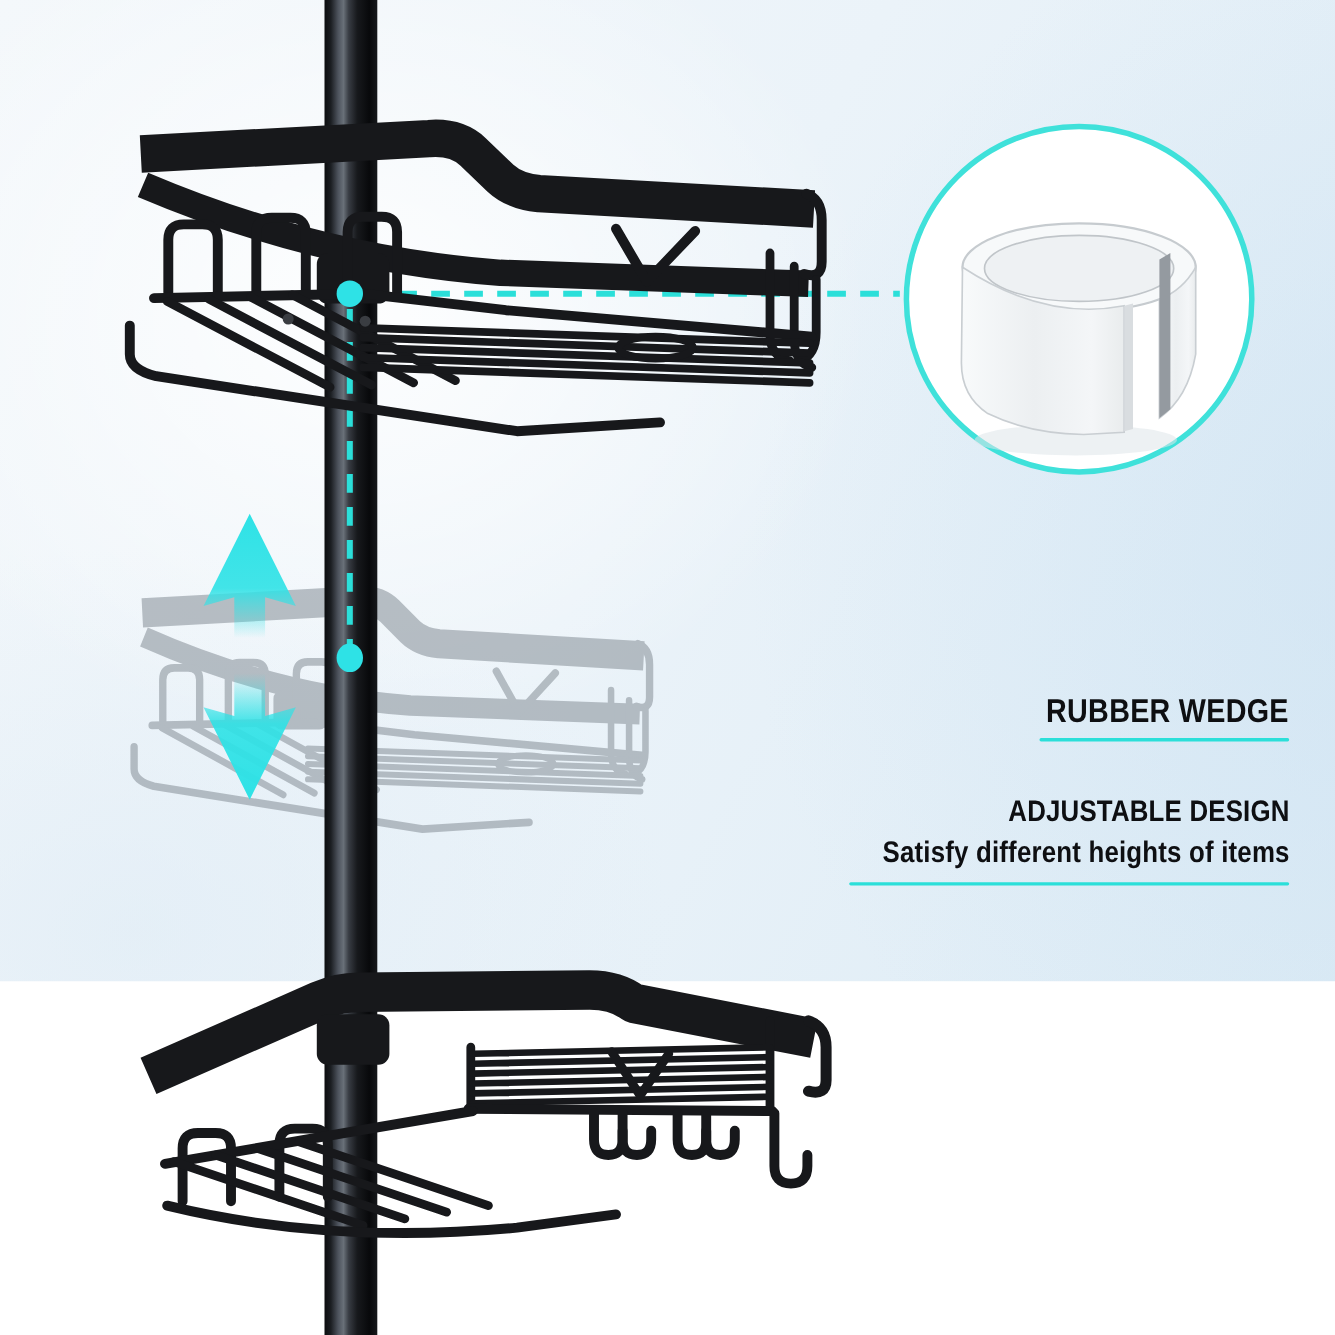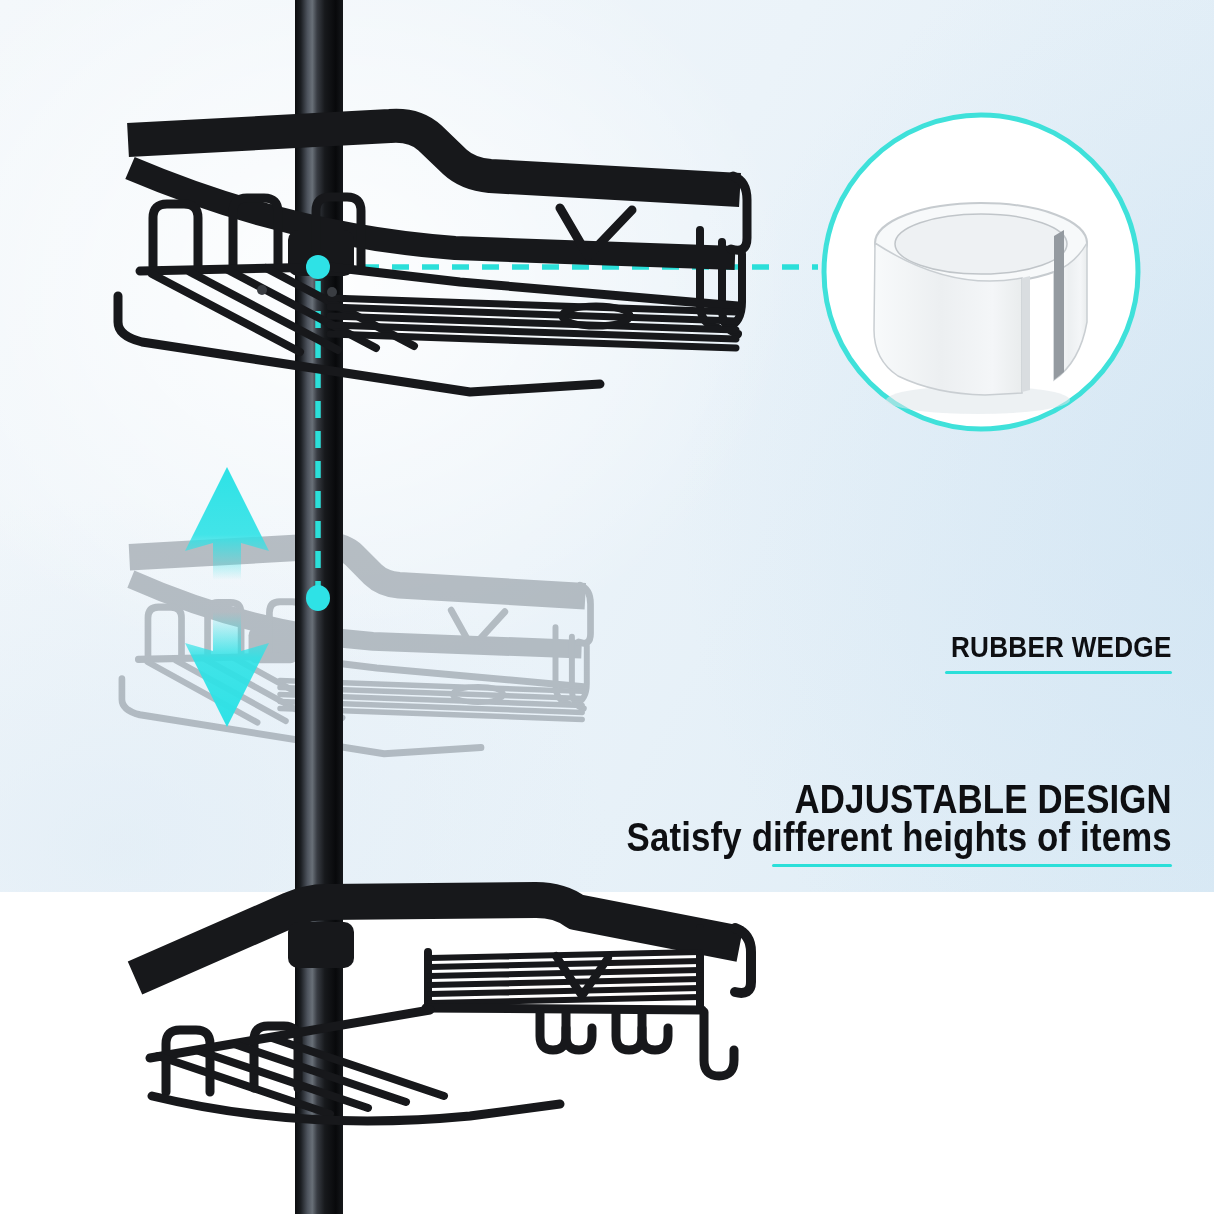--- a/index.html
+++ b/index.html
@@ -15,21 +15,21 @@
     background:
       radial-gradient(620px 520px at 27% 32%, rgba(255,255,255,.9), rgba(255,255,255,0) 75%),
       radial-gradient(900px 900px at 108% 58%, rgba(201,224,242,.55), rgba(201,224,242,0) 70%),
       radial-gradient(700px 500px at 10% 95%, rgba(222,235,245,.6), rgba(222,235,245,0) 70%),
       linear-gradient(118deg, var(--background-light) 0%, #ebf3f9 48%, var(--background-blue) 100%);
   }
   svg.art{position:absolute;left:0;top:0}
   .callout{position:absolute;text-align:right;color:var(--text-black);font-weight:bold}
   .squish{display:block;transform:scaleX(.87);transform-origin:100% 50%;white-space:nowrap}
   #wedge-callout{top:630px;right:42px;font-size:30px;letter-spacing:.3px;line-height:34px}
-  #adjustable-callout{top:780px;right:42px;font-size:40px;letter-spacing:.2px;line-height:38px}
+  #adjustable-callout{top:718px;right:42px;font-size:27px;letter-spacing:.2px;line-height:38px}
   .underline{height:3px;background:var(--accent-cyan);margin-left:auto;border-radius:2px}
   #wedge-underline{width:227px;margin-top:7px}
   #adjustable-underline{width:400px;margin-top:8px}
 
   
   .pole{fill:url(#poleGrad)}
   .dash{stroke:var(--accent-cyan);stroke-width:5.5;fill:none;stroke-dasharray:17 13}
   .dot{fill:var(--arrow-cyan)}
   .inset-border{fill:var(--inset-fill);stroke:#3fe1da;stroke-width:5}
 </style>

